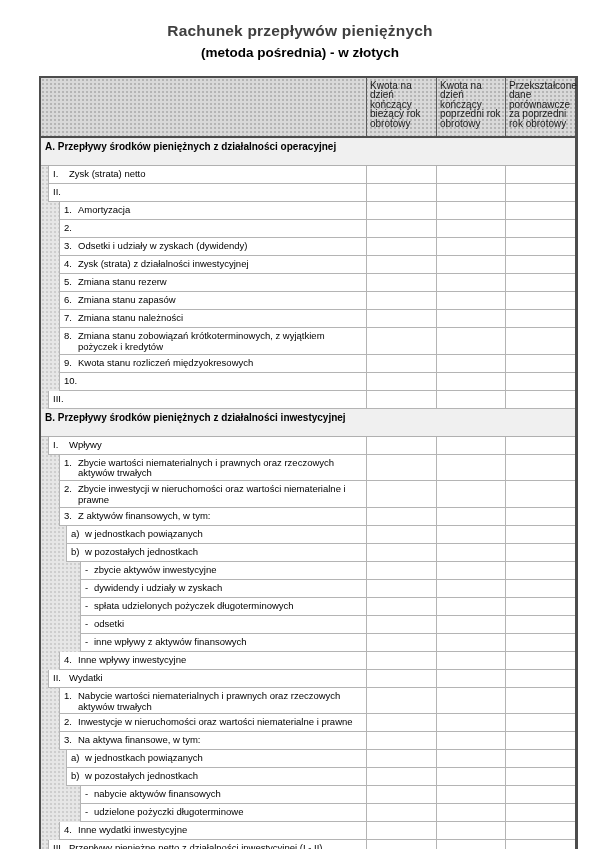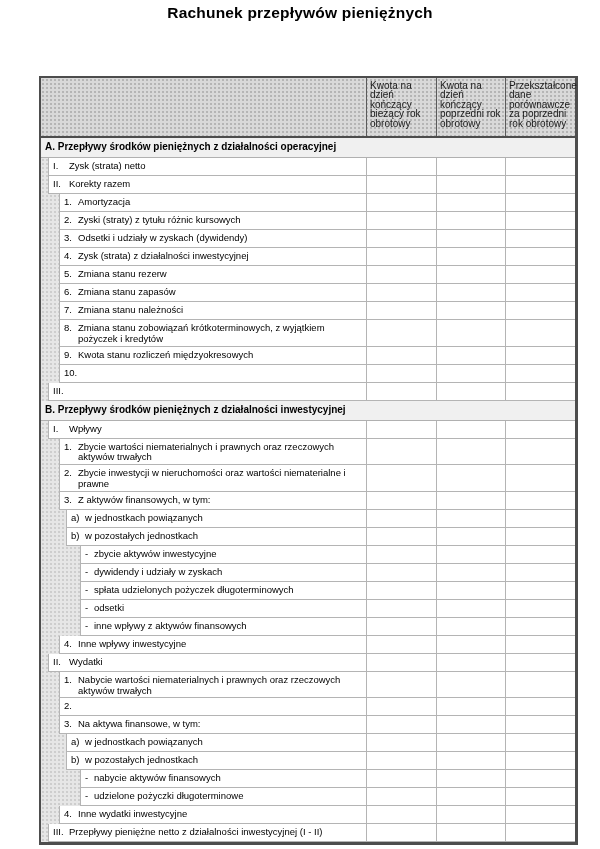--- a/index.html
+++ b/index.html
@@ -2,22 +2,22 @@
 <html><head>
 <meta charset="utf-8">
 <style>
   html,body{margin:0;padding:0;}
   body{
     width:600px;height:849px;background:#ffffff;position:relative;
     font-family:"Liberation Sans","DejaVu Sans",sans-serif;color:#111;
     overflow:hidden;
   }
   .title{
-    margin-top:4px;text-align:center;font-size:15.5px;font-weight:bold;
-    letter-spacing:0.2px;color:#000000;
+    margin-top:22px;text-align:center;font-size:15.5px;font-weight:bold;
+    letter-spacing:0.2px;color:#404040;
   }
   .subtitle{
     margin-top:5px;text-align:center;font-size:13.5px;font-weight:bold;color:#000;
   }
   .tbl{
     position:absolute;left:39px;top:76px;width:539px;box-sizing:border-box;
     border:2px solid #4d4d4d;border-right-width:3px;border-bottom-width:3px;
     background-color:#e6e6e6;
     background-image:radial-gradient(circle,#cccccc 0.7px,rgba(0,0,0,0) 0.8px);
     background-size:4px 4px;
@@ -31,21 +31,21 @@
   }
   .hspacer{flex:1;}
   .hcell{
     width:70px;box-sizing:border-box;border-left:1px solid #5a5a5a;
     font-size:10px;line-height:9.4px;padding:3px 2px 8px 3px;color:#1a1a1a;
   }
   .hcell.mid{width:69px;}
   .row{display:flex;align-items:stretch;}
   .section{
     flex:1;background:#f0f0f0;font-weight:bold;font-size:10px;line-height:11px;
-    padding:3px 4px 5px 4px;border-bottom:1px solid #b0b0b0;min-height:18px;
+    padding:3px 4px 13px 4px;border-bottom:1px solid #b0b0b0;min-height:18px;
     box-sizing:border-box;color:#000;
   }
   .g{flex:0 0 auto;}
   .g1{width:7px;}  .g2{width:18px;}  .g3{width:25px;}  .g4{width:39px;}
   .cell-l{
     flex:1;display:flex;align-items:flex-start;background:#ffffff;
     border-left:1px solid #b4b4b4;border-bottom:1px solid #b4b4b4;
     padding:3px 4px 1px 4px;box-sizing:border-box;min-height:18px;
     font-size:9.5px;line-height:10.8px;color:#000;
   }
@@ -56,20 +56,21 @@
     width:70px;box-sizing:border-box;background:#ffffff;
     border-left:1px solid #b4b4b4;border-bottom:1px solid #b4b4b4;
   }
   .vcell.mid{width:69px;}
 </style>
 </head>
 <body>
 
 <div class="page">
   <div class="title">Rachunek przepływów pieniężnych</div>
+  <div class="subtitle">(metoda pośrednia) - w złotych</div>
 
   <div class="tbl">
     <div class="hdr">
       <div class="hspacer"></div>
       <div class="hcell">Kwota na dzień kończący bieżący rok obrotowy</div>
       <div class="hcell mid">Kwota na dzień kończący poprzedni rok obrotowy</div>
       <div class="hcell">Przekształcone dane porównawcze za poprzedni rok obrotowy</div>
     </div>
     <div id="rows">
         <div class="row">
@@ -82,41 +83,39 @@
             <span class="txt">Zysk (strata) netto</span>
           </div>
           <div class="vcell"></div>
           <div class="vcell mid"></div>
           <div class="vcell"></div>
         </div>
         <div class="row">
           <div class="g g1"></div>
           <div class="cell-l">
             <span class="num n1">II.</span>
-            <span class="txt">Korekty razem</span>
           </div>
           <div class="vcell"></div>
           <div class="vcell mid"></div>
           <div class="vcell"></div>
         </div>
         <div class="row">
           <div class="g g2"></div>
           <div class="cell-l">
             <span class="num n2">1.</span>
             <span class="txt">Amortyzacja</span>
           </div>
           <div class="vcell"></div>
           <div class="vcell mid"></div>
           <div class="vcell"></div>
         </div>
         <div class="row">
           <div class="g g2"></div>
           <div class="cell-l">
             <span class="num n2">2.</span>
-            <span class="txt">Zyski (straty) z tytułu różnic kursowych</span>
           </div>
           <div class="vcell"></div>
           <div class="vcell mid"></div>
           <div class="vcell"></div>
         </div>
         <div class="row">
           <div class="g g2"></div>
           <div class="cell-l">
             <span class="num n2">3.</span>
             <span class="txt">Odsetki i udziały w zyskach (dywidendy)</span>
@@ -343,20 +342,21 @@
             <span class="txt">Nabycie wartości niematerialnych i prawnych oraz rzeczowych aktywów trwałych</span>
           </div>
           <div class="vcell"></div>
           <div class="vcell mid"></div>
           <div class="vcell"></div>
         </div>
         <div class="row">
           <div class="g g2"></div>
           <div class="cell-l">
             <span class="num n2">2.</span>
+            <span class="txt">Inwestycje w nieruchomości oraz wartości niematerialne i prawne</span>
           </div>
           <div class="vcell"></div>
           <div class="vcell mid"></div>
           <div class="vcell"></div>
         </div>
         <div class="row">
           <div class="g g2"></div>
           <div class="cell-l">
             <span class="num n2">3.</span>
             <span class="txt">Na aktywa finansowe, w tym:</span>

